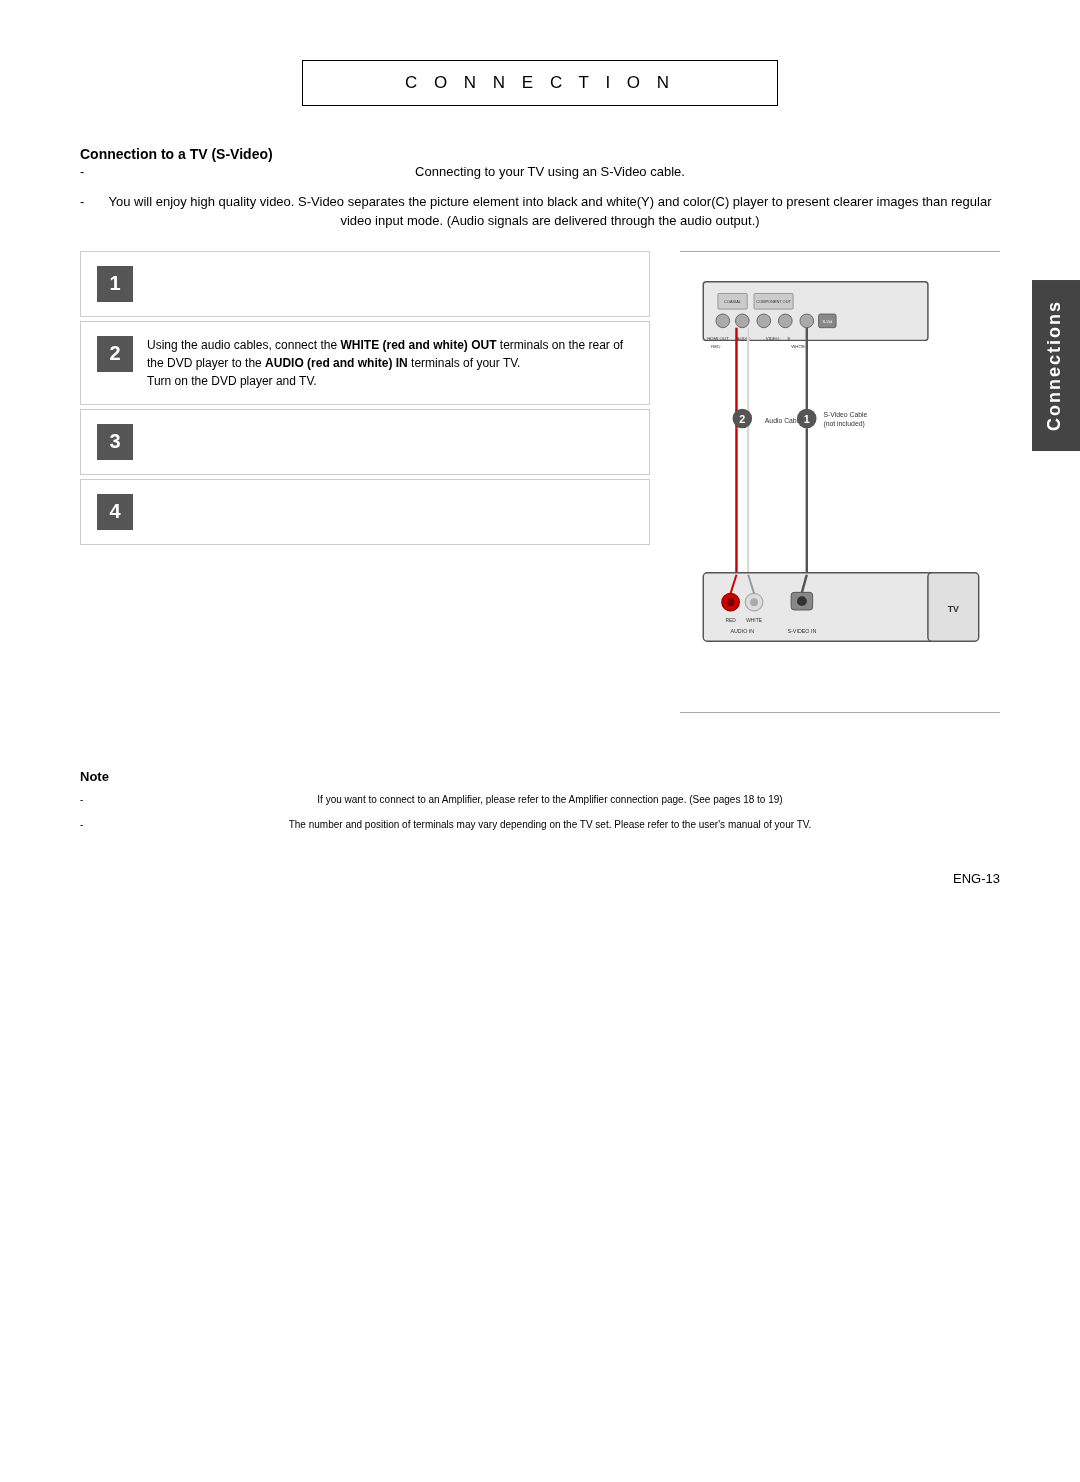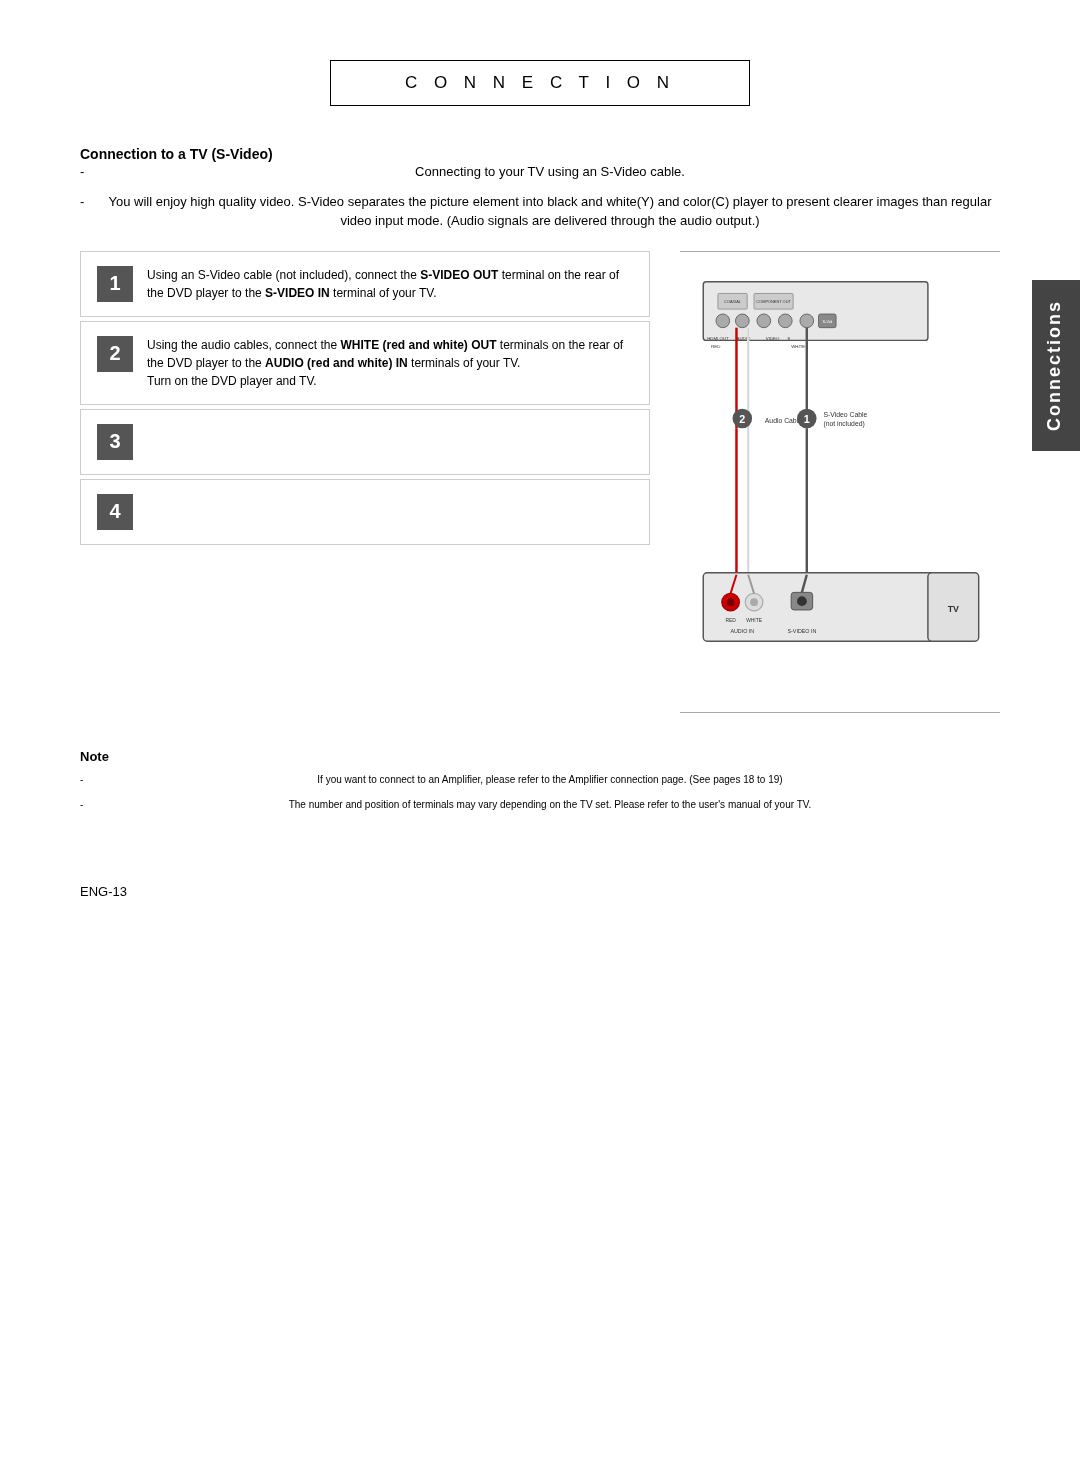--- a/index.html
+++ b/index.html
@@ -36,21 +36,21 @@
       letter-spacing: 2px;
       padding: 20px 12px;
       text-align: center;
     }
 
     
     .header-box {
       border: 1.5px solid #000;
       text-align: center;
       padding: 12px 30px;
-      width: 420px;
+      width: 476px;
       margin: 0 auto 40px auto;
     }
     .header-box h1 {
       font-size: 17px;
       font-weight: normal;
       letter-spacing: 6px;
       text-transform: uppercase;
     }
 
     
@@ -131,35 +131,35 @@
       font-size: 12px;
       line-height: 1.5;
     }
 
     .step-text strong {
       font-weight: bold;
     }
 
     
     .note-section {
-      margin-top: 36px;
+      margin-top: 56px;
     }
     .note-section .note-title {
       font-weight: bold;
       font-size: 13px;
       margin-bottom: 8px;
     }
     .note-section .bullet-list li {
       font-size: 10px;
     }
 
     
     .page-number {
-      text-align: left;
-      margin-top: 72px;
+      text-align: right;
+      margin-top: 39px;
       font-size: 13px;
     }
 
     
     .diagram-svg {
       width: 300px;
       height: 420px;
     }
   </style>
 </head>
@@ -181,23 +181,20 @@
     <li>Connecting to your TV using an S-Video cable.</li>
     <li>You will enjoy high quality video. S-Video separates the picture element into black and white(Y) and color(C) player to present clearer images than regular video input mode. (Audio signals are delivered through the audio output.)</li>
   </ul>
 
   <div class="main-content">
 
     <div class="steps-column">
 
       <div class="step-box">
         <div class="step-number">1</div>
-        <div class="step-text">
-          Using an S-Video cable (not included), connect the <strong>S-VIDEO OUT</strong> terminal on the rear of the DVD player to the <strong>S-VIDEO IN</strong> terminal of your TV.
-        </div>
       </div>
 
       <div class="step-box">
         <div class="step-number">2</div>
         <div class="step-text">
           Using the audio cables, connect the <strong>WHITE (red and white) OUT</strong> terminals on the rear of the DVD player to the <strong>AUDIO (red and white) IN</strong> terminals of your TV.<br>
           Turn on the DVD player and TV.
         </div>
       </div>
 

